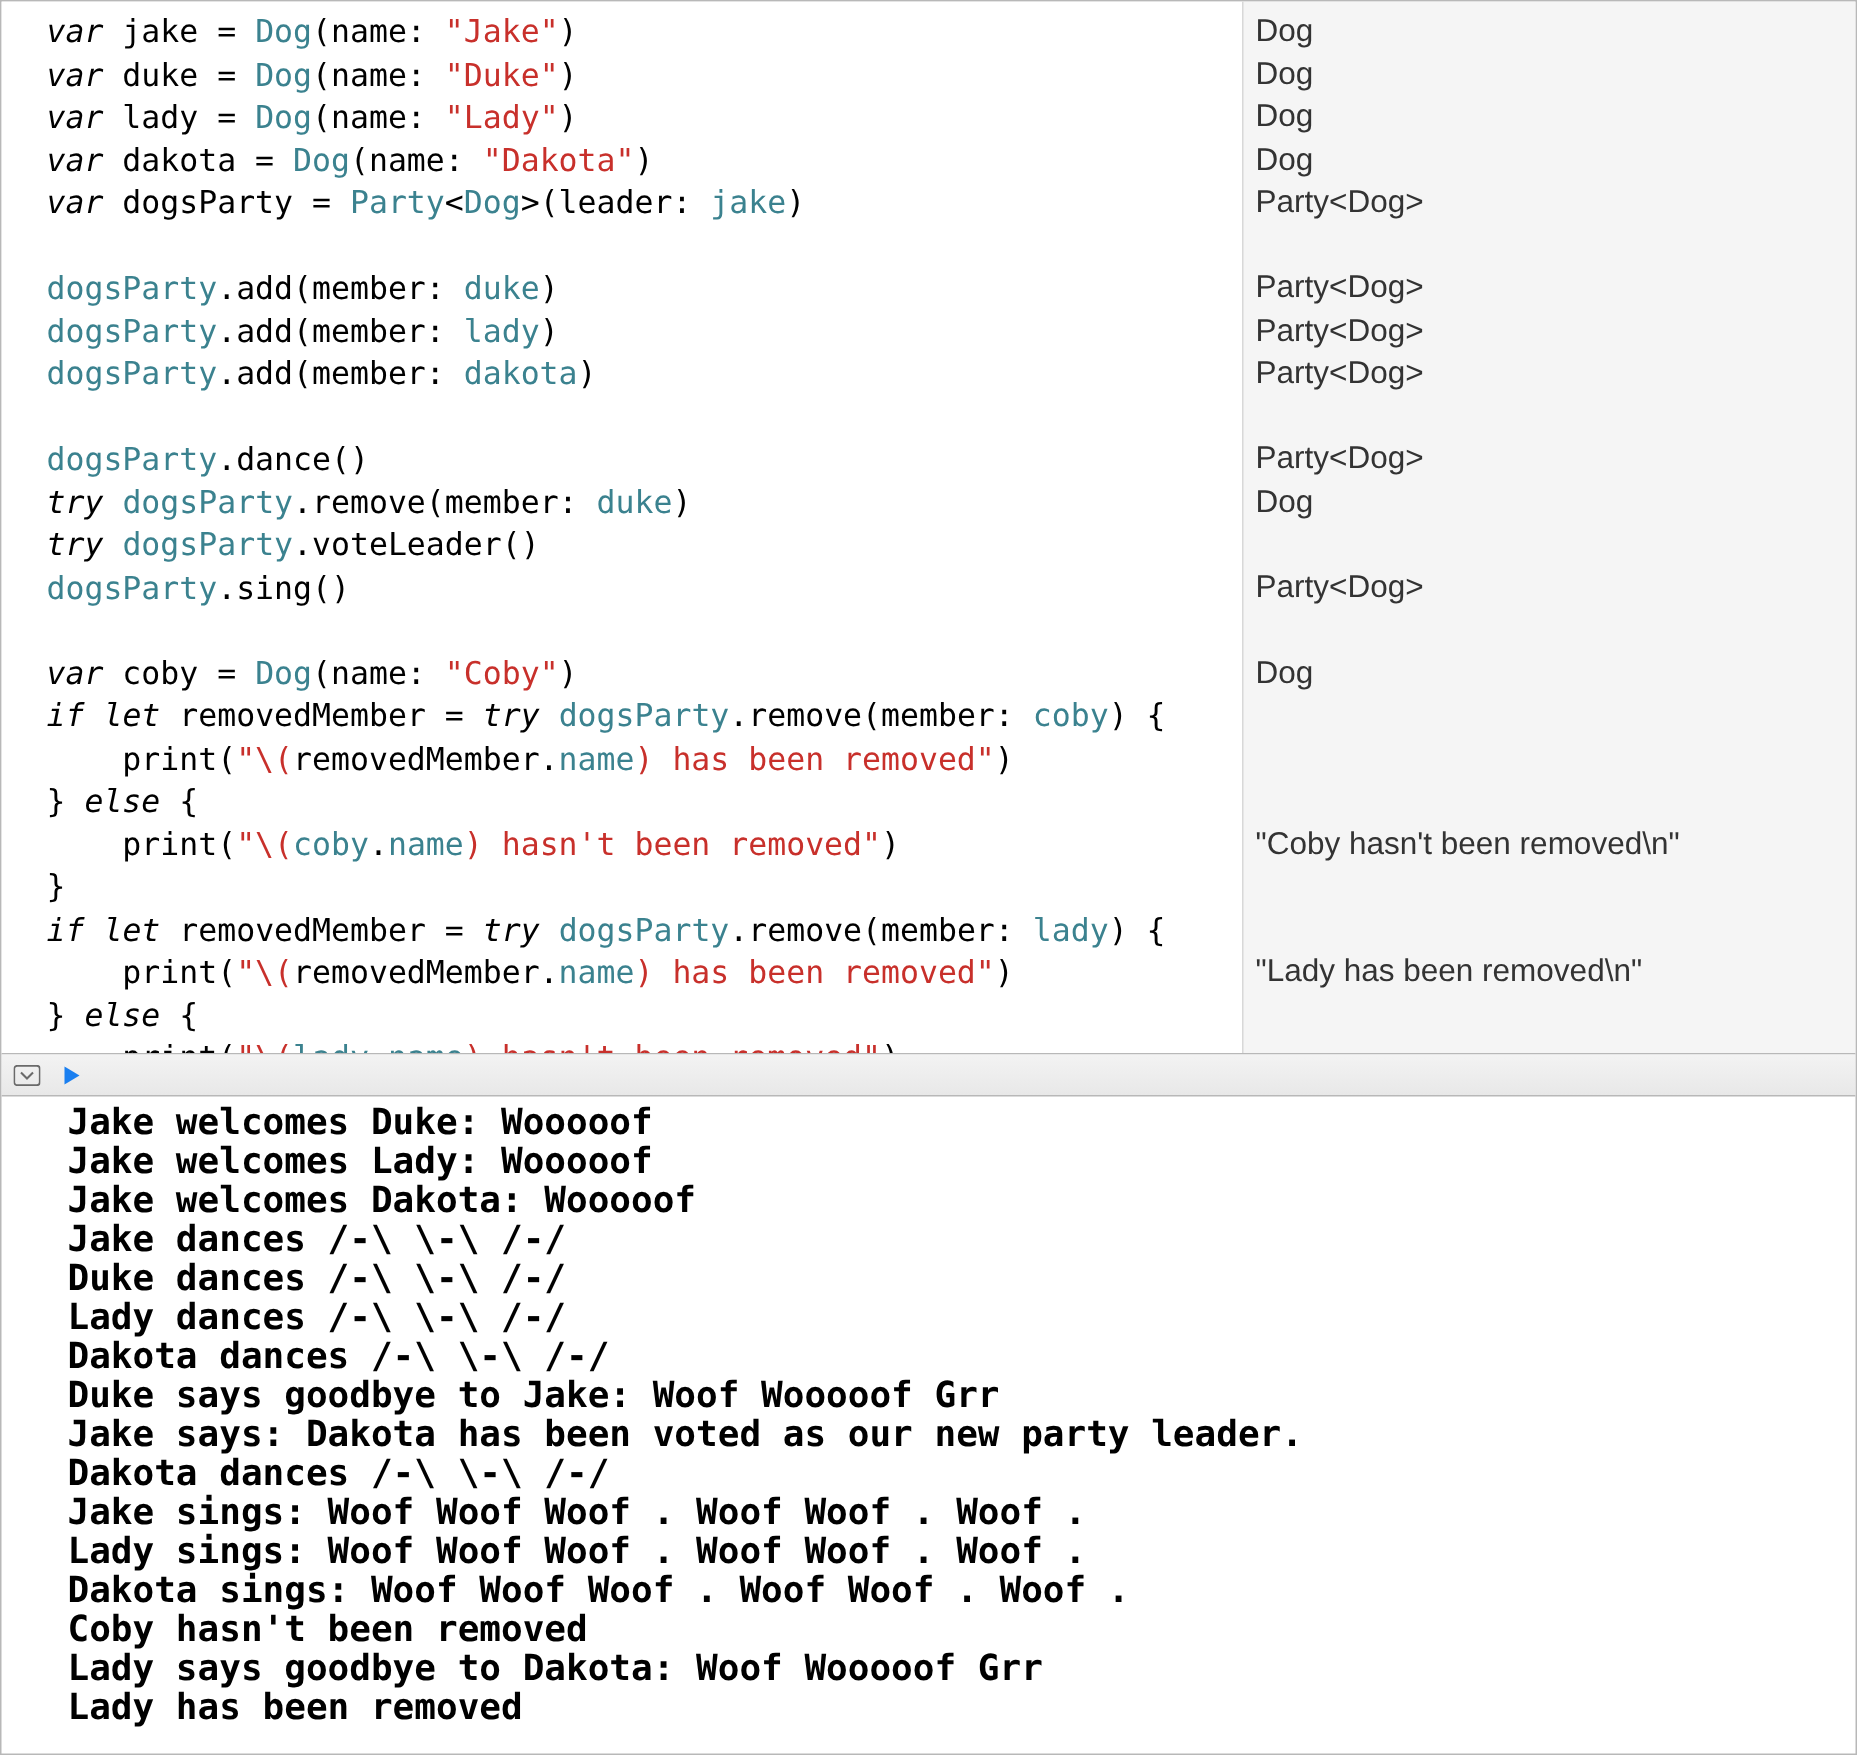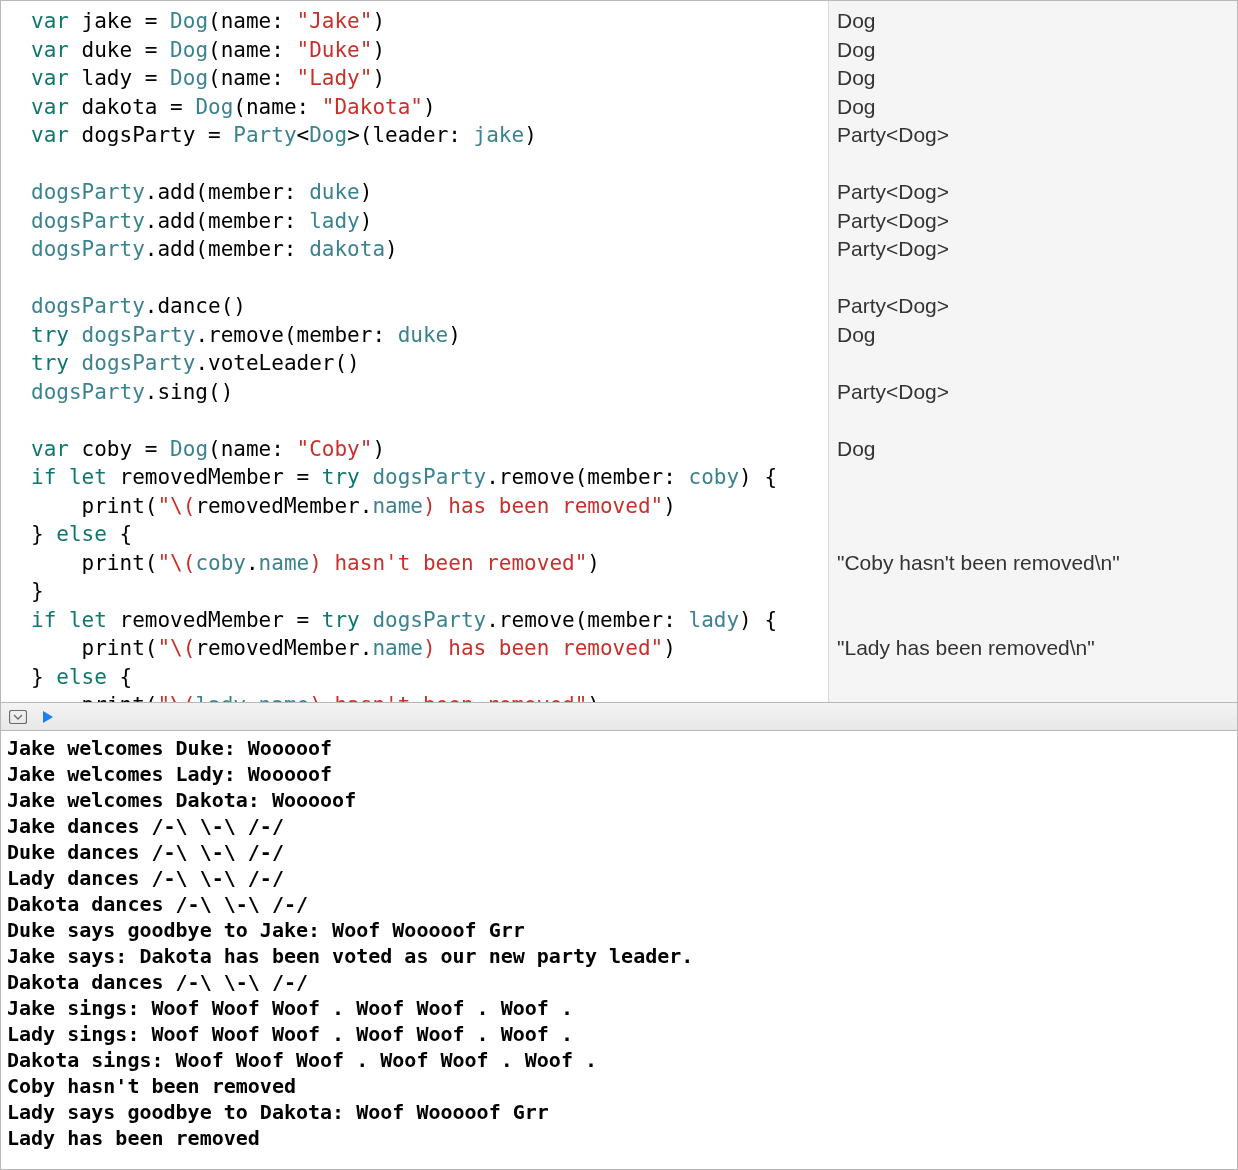--- a/index.html
+++ b/index.html
@@ -45,28 +45,29 @@
     border-bottom: 1px solid #b8b8b8;
     display: flex;
     align-items: center;
     padding: 0 8px;
     gap: 14px;
   }
   .toolbar svg { display: block; }
   .console {
     padding: 4px 6px;
     font-family: "SF Mono", Menlo, Monaco, Consolas, monospace;
-    font-size: 20px;
+    font-size: 24px;
     font-weight: 700;
     line-height: 26px;
     white-space: pre;
     color: #000;
+    margin-left: 38px;
   }
   
-  .kw   { color: #0f766e; } 
+  .kw   { color: #000000; font-style: italic; } 
   .type { color: #3b828f; } 
   .str  { color: #c8302b; }    
   .id   { color: #000; }
 
   .code-line { height: 28.5px; }
 </style>
 </head>
 <body>
 
 <div class="top-pane">

